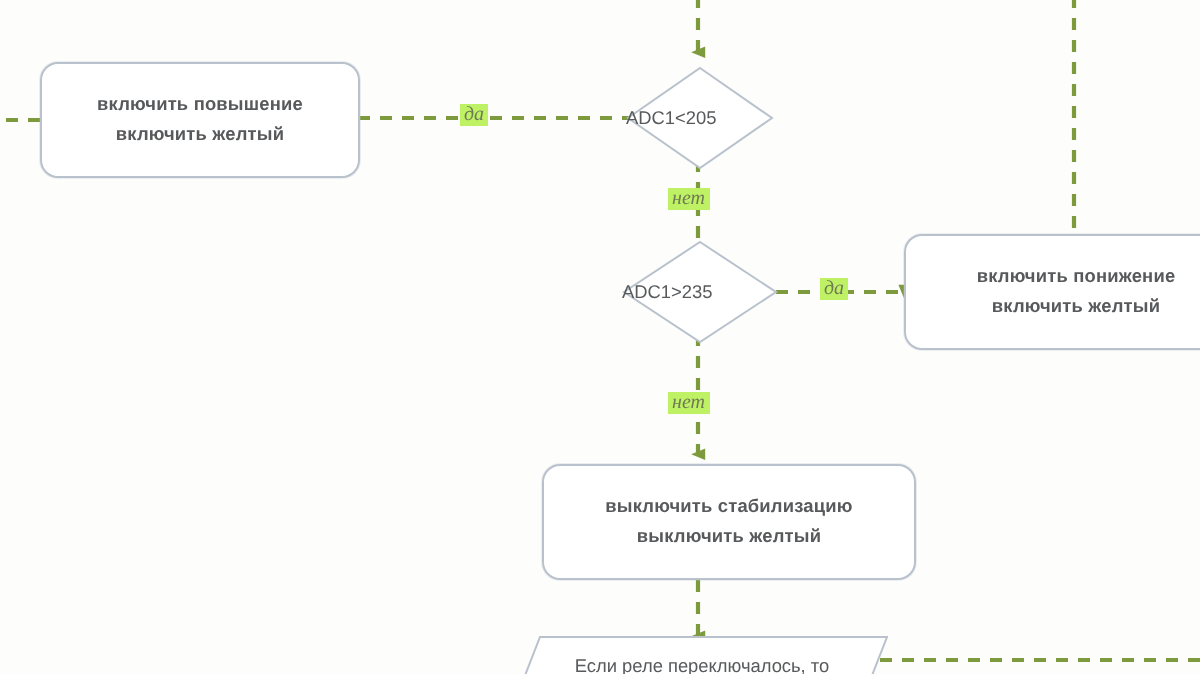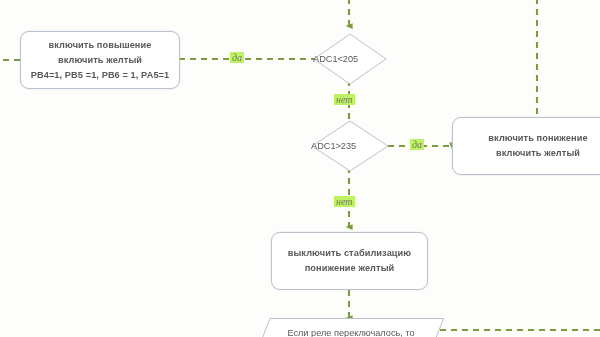--- a/index.html
+++ b/index.html
@@ -151,21 +151,20 @@
     </g>
 
     <g>
       <path d="M440,330 L604,330" stroke="#7d9a3c" stroke-width="2.1" stroke-dasharray="6,5" fill="none"></path>
     </g>
   </svg>
 
   <div class="node-box" style="left:20px; top:31px; width:160px; height:58px;">
     <span class="line">включить повышение</span>
     <span class="line">включить желтый</span>
-    <span class="line">PB4=1, PB5 =1, PB6 = 1, PA5=1</span>
   </div>
 
   <div class="node-diamond" style="left:313px; top:33px; width:74px; height:52px;">
     <svg class="shape" viewBox="0 0 74 52" xmlns="http://www.w3.org/2000/svg">
       <polygon points="37,1 73,26 37,51 1,26" fill="#ffffff" stroke="#b9c2cc" stroke-width="1"></polygon>
     </svg>
     <span class="dlabel">ADC1&lt;205</span>
   </div>
 
   <div class="node-diamond" style="left:311px; top:120px; width:78px; height:52px;">
@@ -173,23 +172,23 @@
       <polygon points="39,1 77,26 39,51 1,26" fill="#ffffff" stroke="#b9c2cc" stroke-width="1"></polygon>
     </svg>
     <span class="dlabel">ADC1&gt;235</span>
   </div>
 
   <div class="node-box" style="left:452px; top:117px; width:172px; height:58px; border-radius:9px;text-align:right;">
     <span class="line">включить понижение</span>
     <span class="line">включить желтый</span>
   </div>
 
-  <div class="node-box" style="left:271px; top:232px; width:157px; height:58px;">
+  <div class="node-box" style="left:271px; top:232px; width:187px; height:58px;">
     <span class="line">выключить стабилизацию</span>
-    <span class="line">понижение желтый</span>
+    <span class="line">выключить желтый</span>
   </div>
 
   <div class="node-para" style="left:258px; top:318px; width:186px; height:30px;">
     <svg class="shape" viewBox="0 0 186 30" xmlns="http://www.w3.org/2000/svg">
       <polygon points="12,0.5 185.5,0.5 174,30 0.5,30" fill="#ffffff" stroke="#b9c2cc" stroke-width="1"></polygon>
     </svg>
     <span class="plabel">Если реле переключалось, то</span>
   </div>
 
   <span class="edge-label" style="left:230px; top:52px;">да</span>

